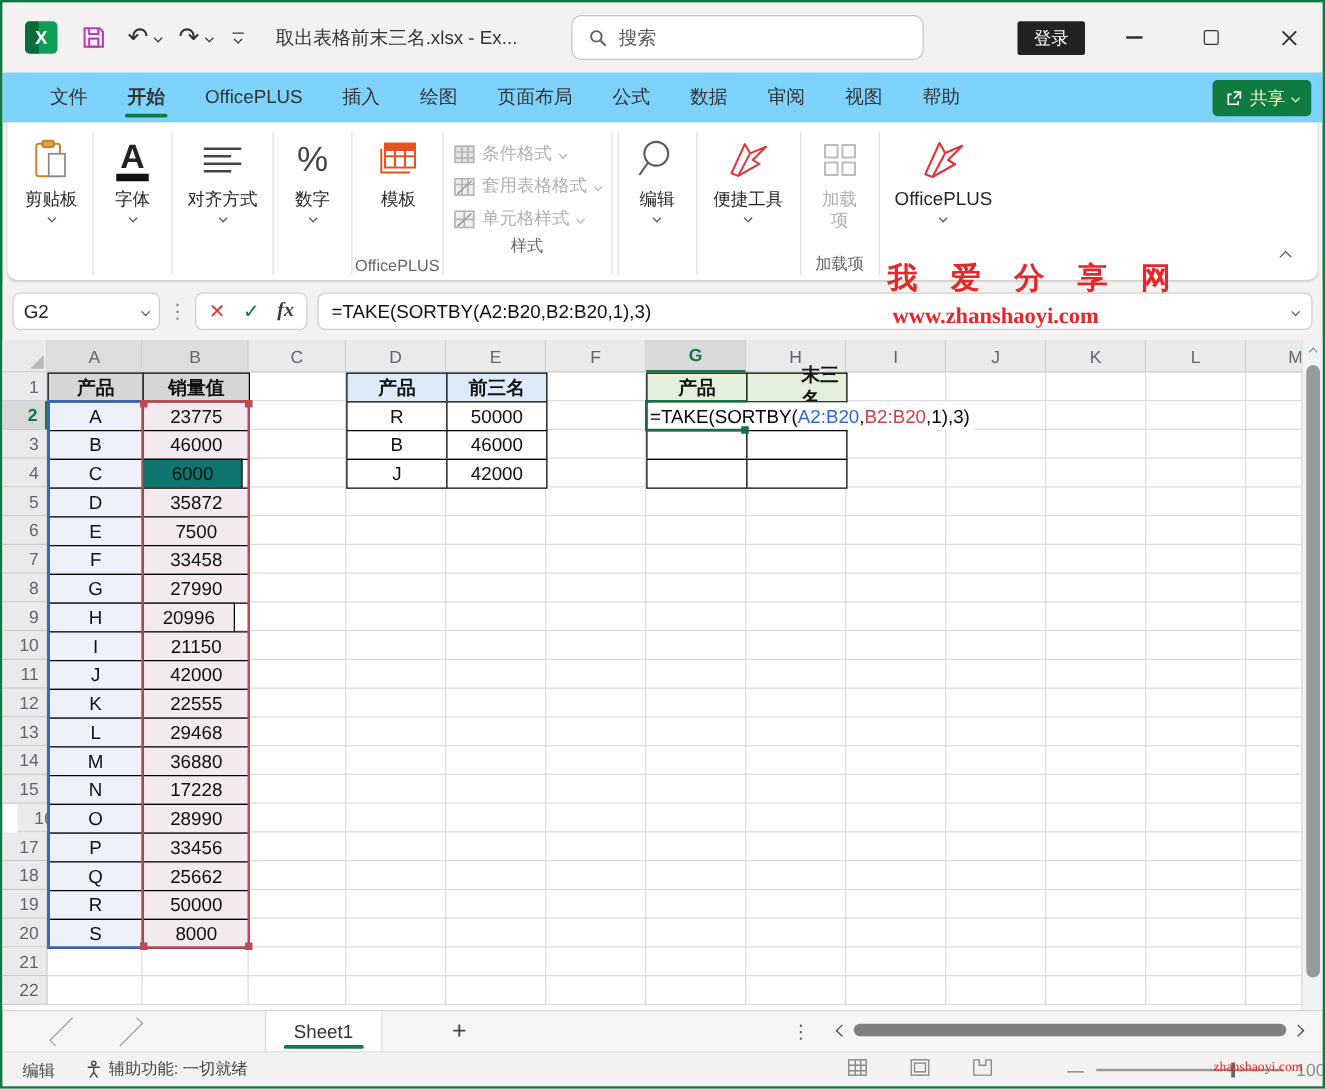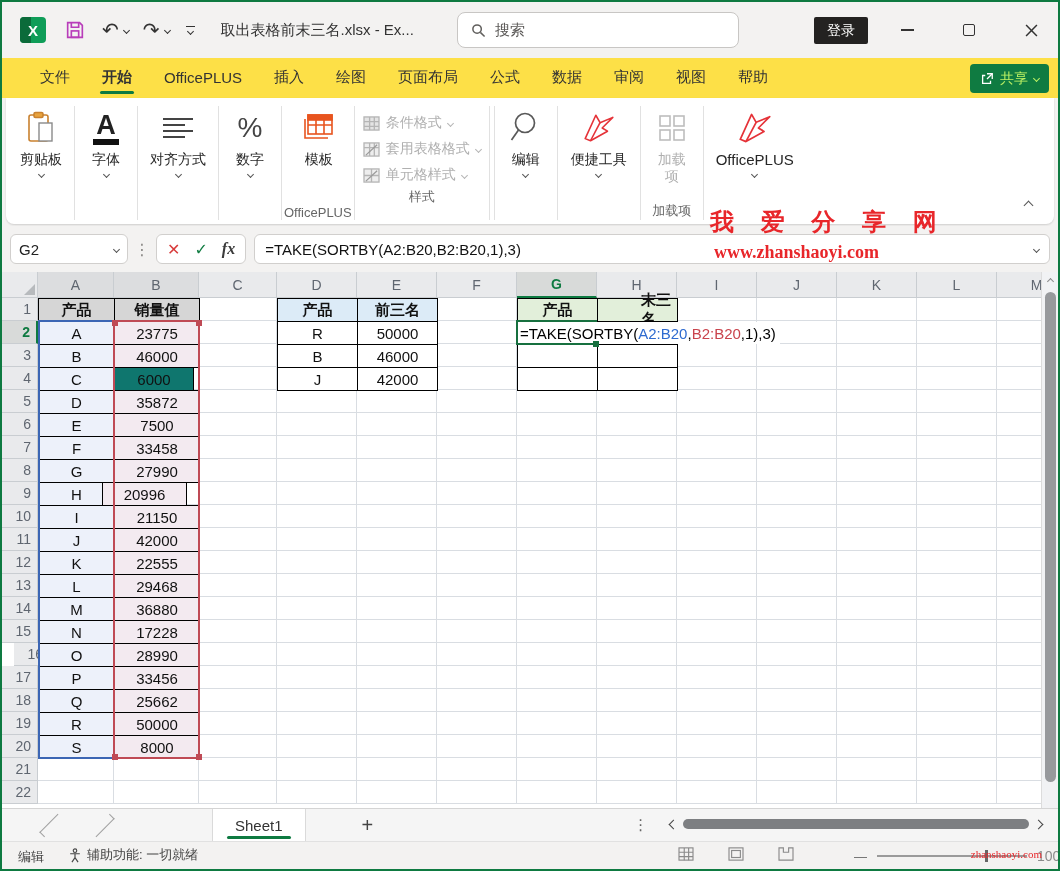--- a/index.html
+++ b/index.html
@@ -24,25 +24,25 @@
   .qat .glyph{font-size:20px;line-height:1;}
   .savesvg{margin-left:18px;}
   .title-text{margin-left:26px;font-size:15px;color:#333;white-space:nowrap;}
   #searchbox{position:absolute;left:455px;top:10px;width:282px;height:36px;background:#fff;border:1px solid #c8c6c4;
              border-radius:8px;display:flex;align-items:center;padding-left:13px;font-size:15px;color:#5c5a58;}
   #searchbox svg{margin-right:9px;}
   #login-btn{position:absolute;left:812px;top:15px;width:54px;height:27px;background:#232221;color:#fff;border-radius:2px;
              display:flex;align-items:center;justify-content:center;font-size:14px;}
   .winctl{position:absolute;top:0;width:46px;height:56px;display:flex;align-items:center;justify-content:center;color:#333;}
   
-  #tabrow{left:0;top:56px;width:1056px;height:40px;display:flex;align-items:center;padding-left:22px;background:#fde047;}
+  #tabrow{left:0;top:56px;width:1056px;height:40px;display:flex;align-items:center;padding-left:22px;background:#7dd3fc;}
   .tab{font-size:15px;color:#333;margin-right:0;padding:8px 16px 9px 16px;position:relative;white-space:nowrap;}
   .tab.active{font-weight:bold;}
   .tab.active::after{content:"";position:absolute;left:14px;right:14px;bottom:2px;height:3px;background:#0e7a41;border-radius:2px;}
-  #share-btn{position:absolute;left:968px;top:62px;height:29px;background:#0f7b41;border-radius:4px;color:#bef264;
+  #share-btn{position:absolute;left:968px;top:62px;height:29px;background:#0f7b41;border-radius:4px;color:#fef9c3;
              display:flex;align-items:center;padding:0 10px;font-size:14px;gap:6px;}
   
   #ribbon{left:4px;top:96px;width:1048px;height:126px;background:#fff;border-radius:0 0 8px 8px;
           box-shadow:0 1px 2px rgba(0,0,0,.15);display:flex;align-items:stretch;padding:4px 4px 0 4px;}
   .vsep{width:1px;background:#e1e1e1;margin:4px 2px;}
   .bigbtn{display:flex;flex-direction:column;align-items:center;justify-content:flex-start;padding:6px 10px 0 10px;min-width:58px;}
   .bicon{height:40px;display:flex;align-items:center;justify-content:center;}
   .blabel{font-size:14px;color:#262626;margin-top:3px;white-space:nowrap;text-align:center;line-height:17px;}
   .bchev{margin-top:4px;color:#555;}
   .grp{display:flex;flex-direction:column;align-items:center;}
@@ -435,21 +435,21 @@
         <div class="cell bcell" style="left: 112px; top: 95px; width: 80px; height: 24px; background: #0f766e;">6000</div>
         <div class="cell bcell" style="left: 36px; top: 118px; width: 77px; height: 24px; background: rgb(237, 241, 250);">D</div>
         <div class="cell bcell" style="left: 112px; top: 118px; width: 86px; height: 24px; background: rgb(243, 234, 240);">35872</div>
         <div class="cell bcell" style="left: 36px; top: 141px; width: 77px; height: 24px; background: rgb(237, 241, 250);">E</div>
         <div class="cell bcell" style="left: 112px; top: 141px; width: 86px; height: 24px; background: rgb(243, 234, 240);">7500</div>
         <div class="cell bcell" style="left: 36px; top: 164px; width: 77px; height: 24px; background: rgb(237, 241, 250);">F</div>
         <div class="cell bcell" style="left: 112px; top: 164px; width: 86px; height: 24px; background: rgb(243, 234, 240);">33458</div>
         <div class="cell bcell" style="left: 36px; top: 187px; width: 77px; height: 24px; background: rgb(237, 241, 250);">G</div>
         <div class="cell bcell" style="left: 112px; top: 187px; width: 86px; height: 24px; background: rgb(243, 234, 240);">27990</div>
         <div class="cell bcell" style="left: 36px; top: 210px; width: 77px; height: 24px; background: rgb(237, 241, 250);">H</div>
-        <div class="cell bcell" style="left: 100px; top: 210px; width: 85px; height: 24px; background: rgb(243, 234, 240);">20996</div>
+        <div class="cell bcell" style="left: 112px; top: 210px; width: 74px; height: 24px; background: rgb(243, 234, 240);">20996</div>
         <div class="cell bcell" style="left: 36px; top: 233px; width: 77px; height: 24px; background: rgb(237, 241, 250);">I</div>
         <div class="cell bcell" style="left: 112px; top: 233px; width: 86px; height: 24px; background: rgb(243, 234, 240);">21150</div>
         <div class="cell bcell" style="left: 36px; top: 256px; width: 77px; height: 24px; background: rgb(237, 241, 250);">J</div>
         <div class="cell bcell" style="left: 112px; top: 256px; width: 86px; height: 24px; background: rgb(243, 234, 240);">42000</div>
         <div class="cell bcell" style="left: 36px; top: 279px; width: 77px; height: 24px; background: rgb(237, 241, 250);">K</div>
         <div class="cell bcell" style="left: 112px; top: 279px; width: 86px; height: 24px; background: rgb(243, 234, 240);">22555</div>
         <div class="cell bcell" style="left: 36px; top: 302px; width: 77px; height: 24px; background: rgb(237, 241, 250);">L</div>
         <div class="cell bcell" style="left: 112px; top: 302px; width: 86px; height: 24px; background: rgb(243, 234, 240);">29468</div>
         <div class="cell bcell" style="left: 36px; top: 325px; width: 77px; height: 24px; background: rgb(237, 241, 250);">M</div>
         <div class="cell bcell" style="left: 112px; top: 325px; width: 86px; height: 24px; background: rgb(243, 234, 240);">36880</div>

